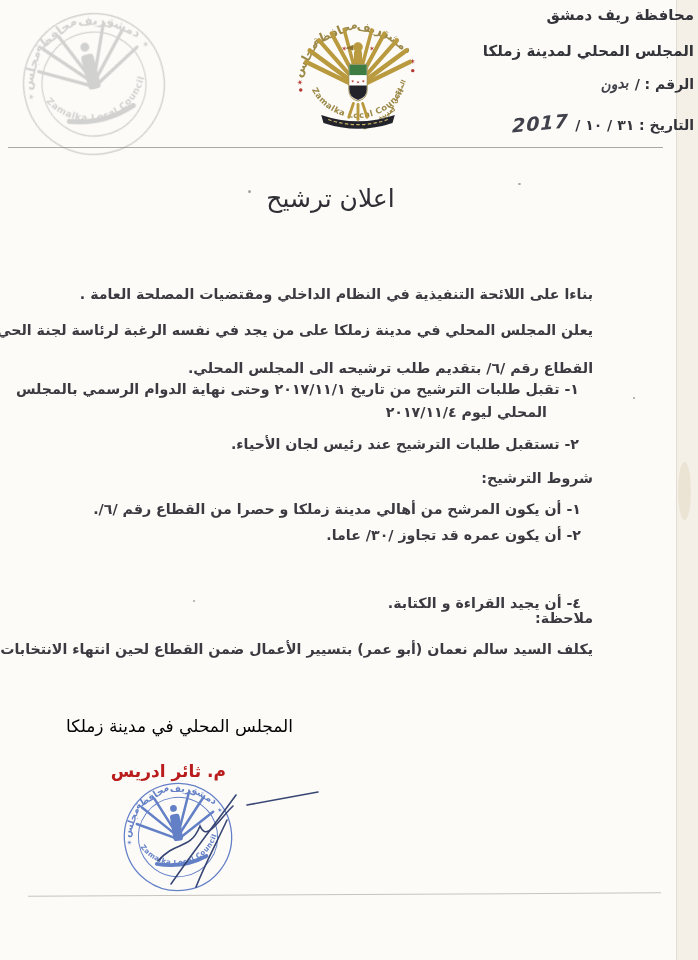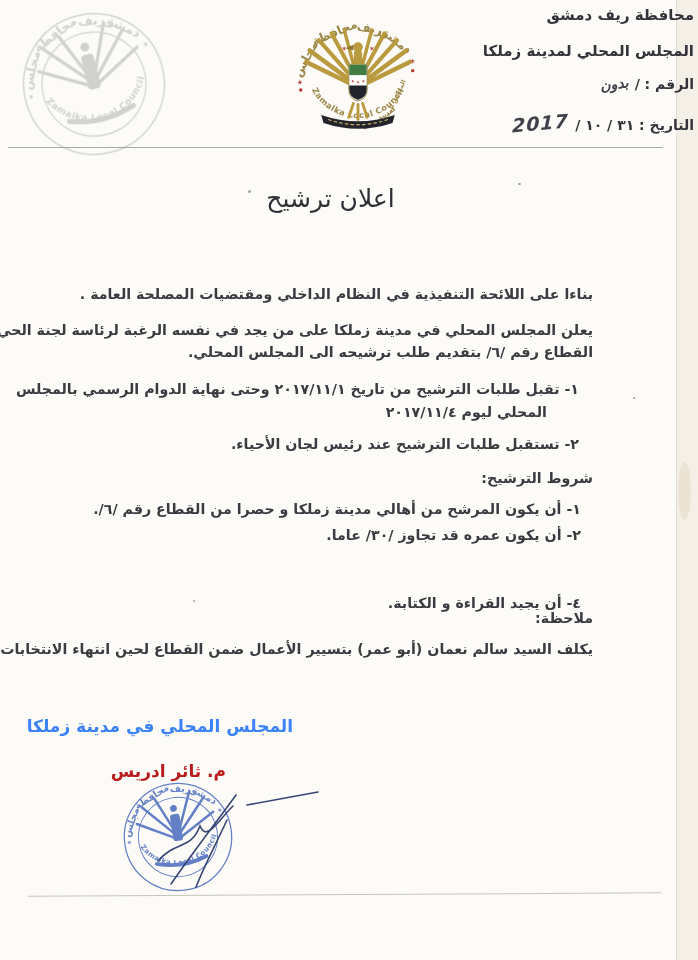--- a/index.html
+++ b/index.html
@@ -28,28 +28,28 @@
     border-top:1.4px solid #8d8d8d;opacity:.75;}
   .sep-bottom{position:absolute;left:28px;top:894px;width:633px;height:0;
     border-top:1px solid #c6c4bd;transform:rotate(-0.3deg);}
 
   .doc-title{position:absolute;left:68px;top:184px;width:525px;text-align:center;
     direction:rtl;font-size:25px;font-weight:normal;color:#2e2e34;letter-spacing:1px;}
 
   .col{position:absolute;left:68px;top:0;width:525px;height:100%;direction:rtl;
     font-weight:bold;color:#3a3a40;font-size:14.2px;margin-top:48px;}
   .ln{position:absolute;right:0;white-space:nowrap;}
-  .ln-p1{top:238px;} .ln-p2a{top:274px;} .ln-p2b{top:296px;}
+  .ln-p1{top:238px;} .ln-p2a{top:274px;} .ln-p2b{top:312px;}
   .ln-i1a{top:333px;right:14px;} .ln-i1b{top:356px;right:46px;} .ln-i2{top:388px;right:14px;}
   .ln-ch{top:422px;} .ln-c1{top:453px;right:12px;} .ln-c2{top:479px;right:12px;}
   .ln-c3{top:503px;right:12px;} .ln-c4{top:547px;right:12px;}
   .ln-nh{top:562px;} .ln-nt{top:593px;}
 
   .f-org{position:absolute;right:405px;top:716px;direction:rtl;font-size:17px;
-    font-weight:bold;color:#3b82f6;white-space:nowrap;}
+    font-weight:normal;color:#000000;white-space:nowrap;}
   .f-sig{position:absolute;right:472px;top:761px;direction:rtl;font-size:17px;
     font-weight:bold;color:#b91c1c;white-space:nowrap;}
 
   .emblem{position:absolute;left:289px;top:16px;width:138px;height:138px;}
   .stamp-gray{position:absolute;left:18px;top:8px;width:152px;height:152px;
     color:#a8a8a8;opacity:.5;transform:rotate(-14deg);filter:blur(.3px);}
   .stamp-blue{position:absolute;left:120px;top:779px;width:116px;height:116px;
     color:#4f6fc0;opacity:.88;transform:rotate(-9deg);}
   .signature{position:absolute;left:130px;top:775px;width:200px;height:120px;}
   svg text{font-family:"DejaVu Sans",sans-serif;font-weight:bold;}

